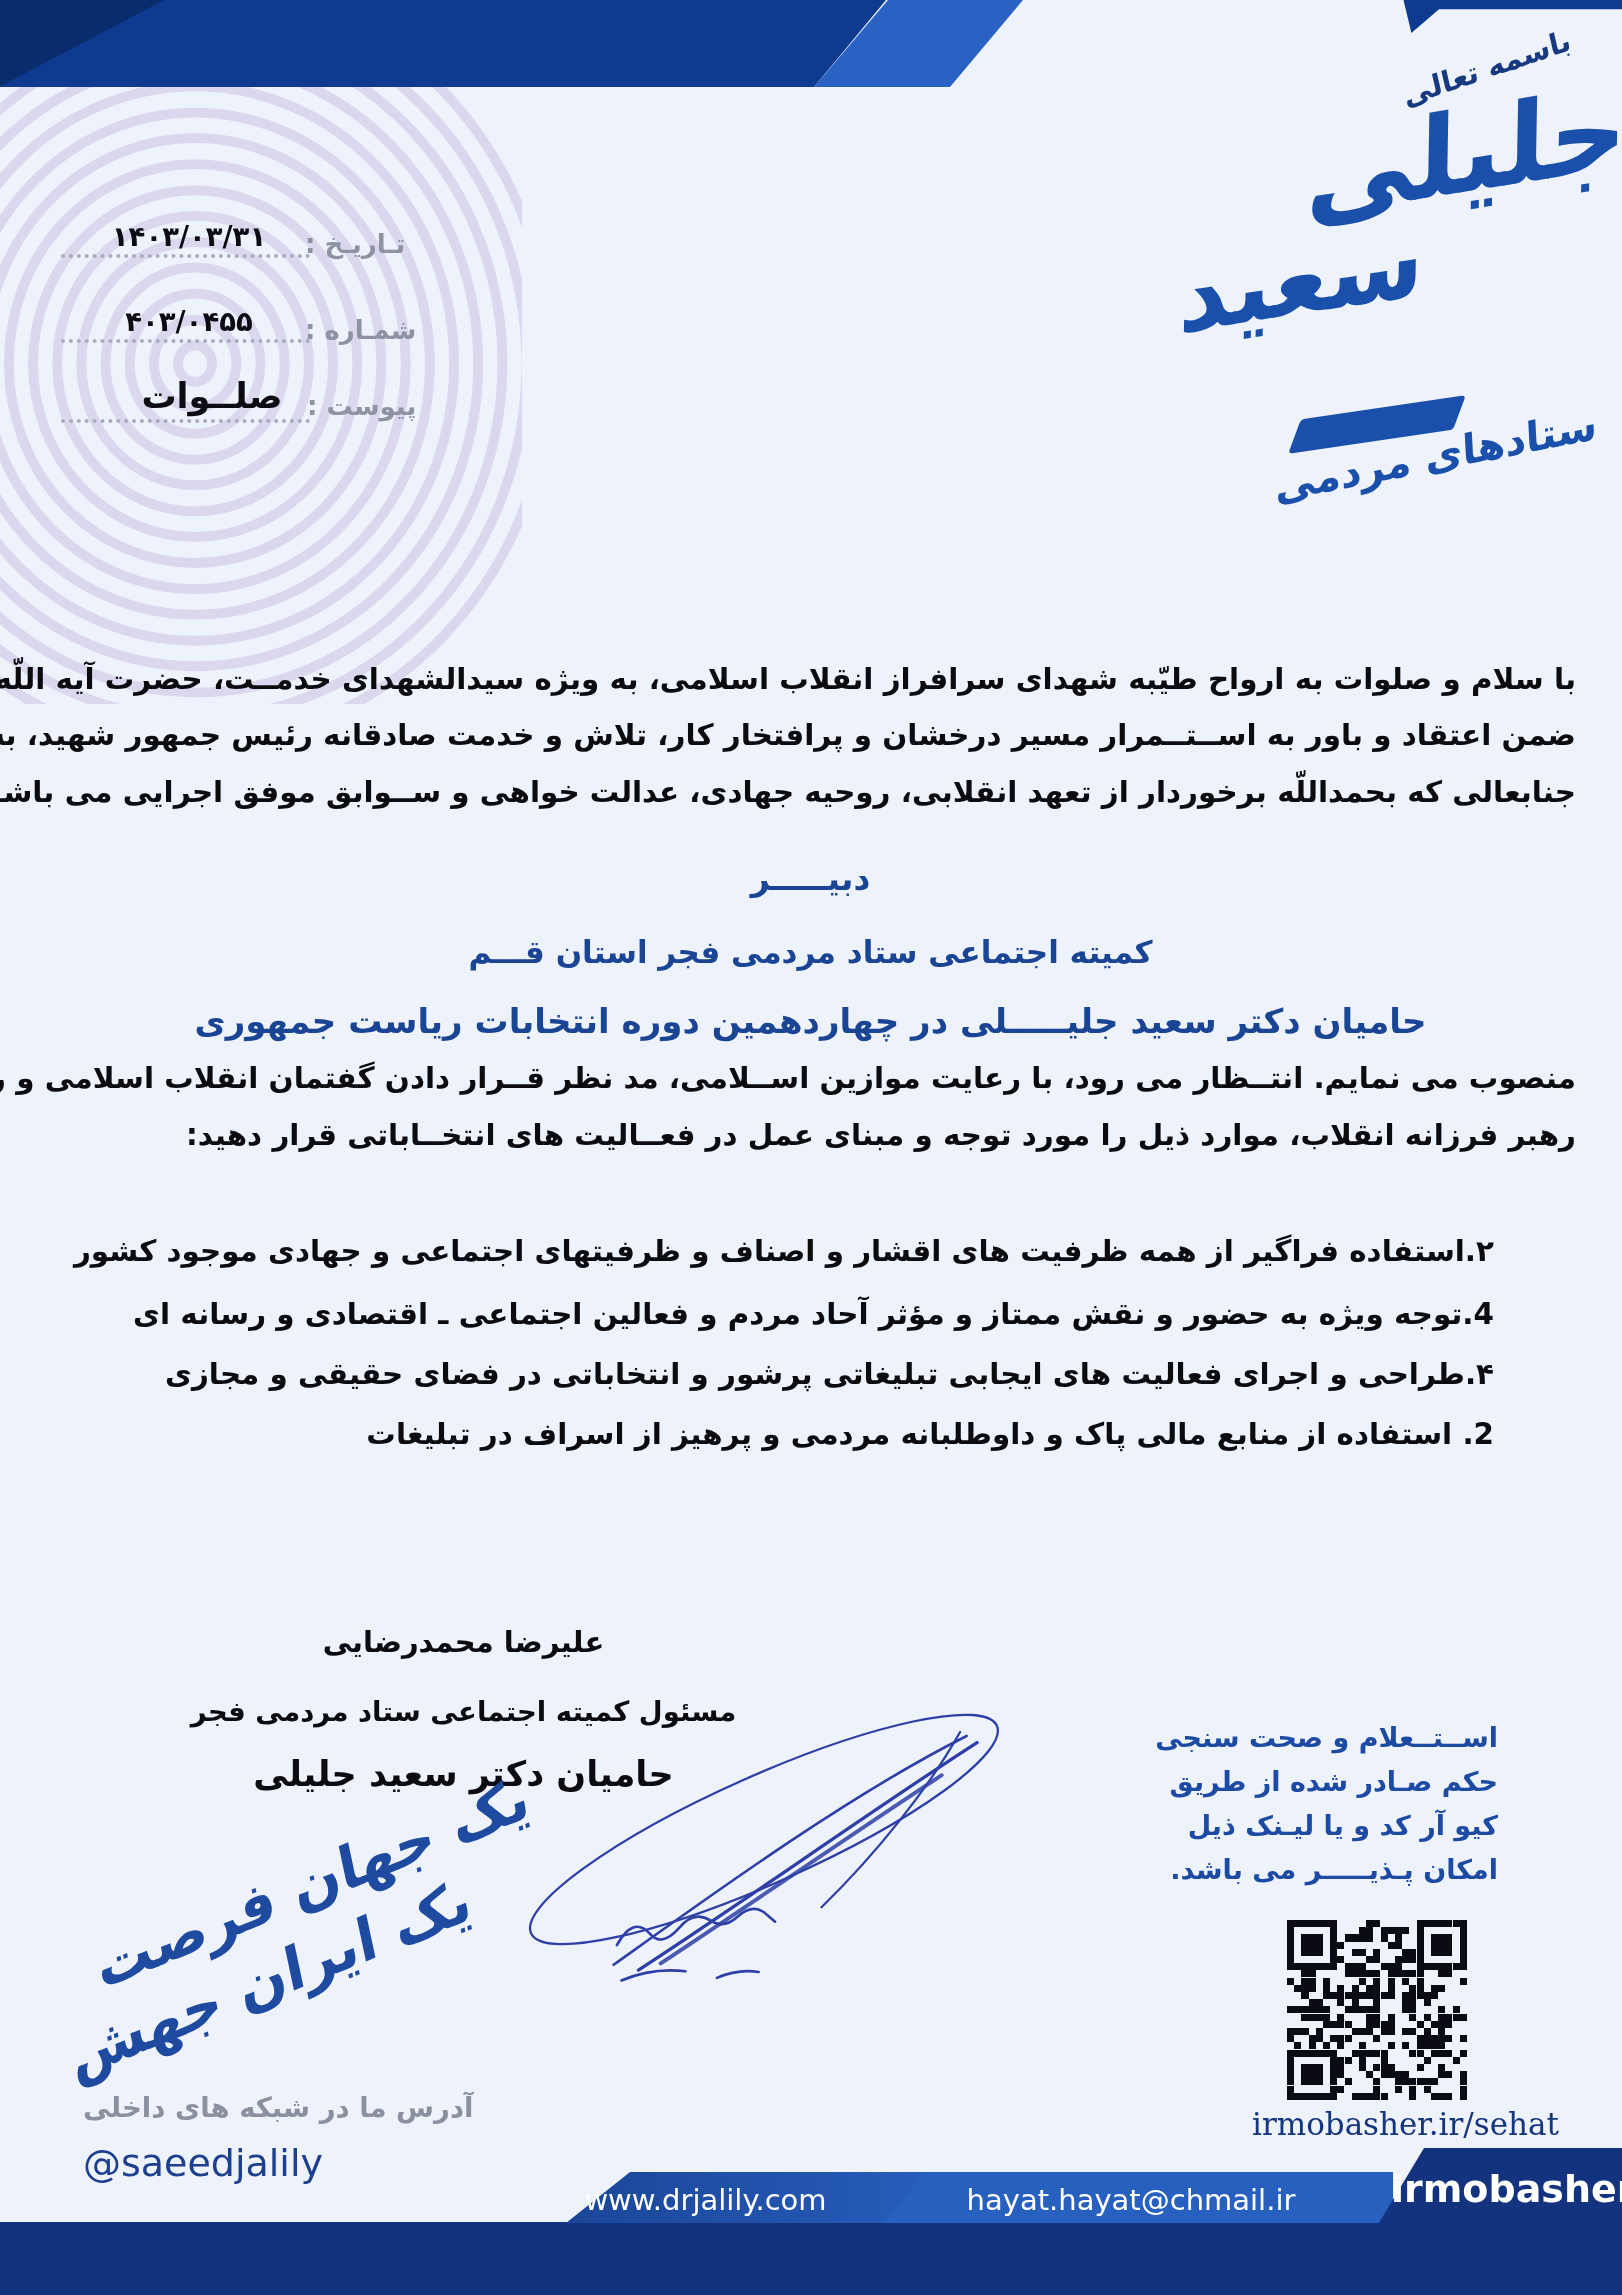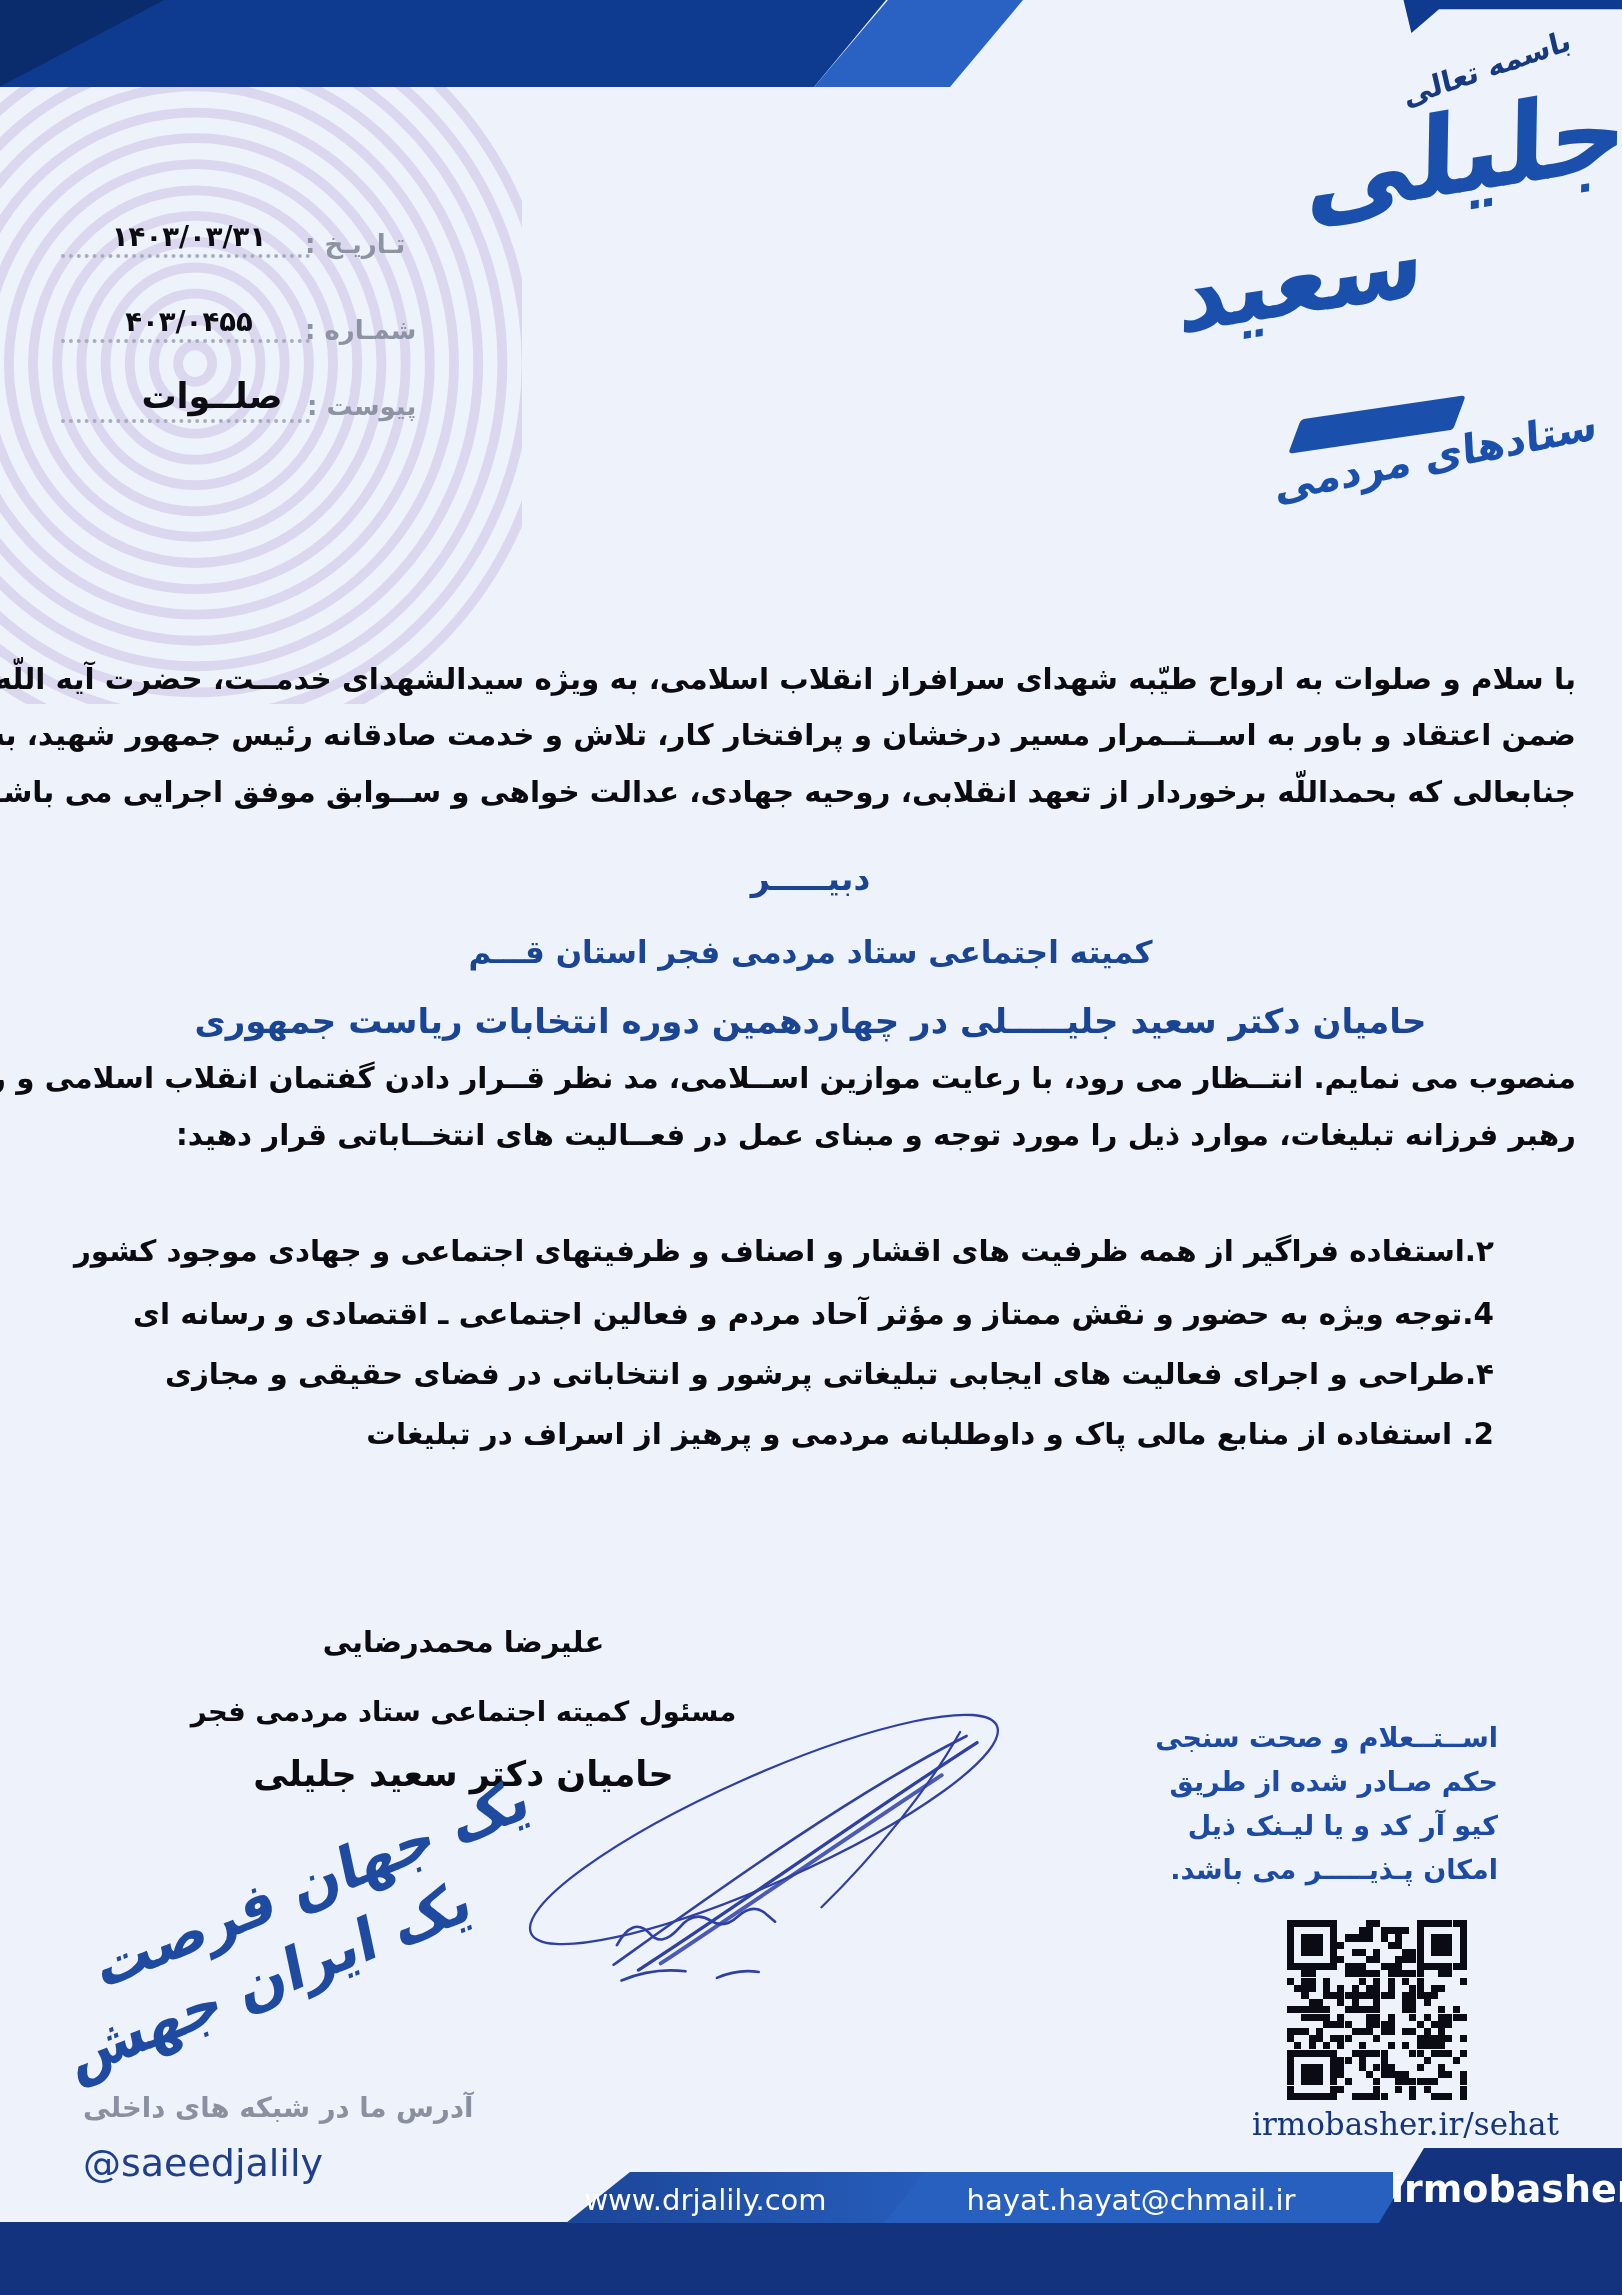--- a/index.html
+++ b/index.html
@@ -109,21 +109,21 @@
 
   <div class="abs par" style="right:46px;top:662px">با سلام و صلوات به ارواح طیّبه شهدای سرافراز انقلاب اسلامی، به ویژه سیدالشهدای خدمــت، حضرت آیه اللّه شهید رئیسی،</div>
   <div class="abs par" style="right:46px;top:718px">ضمن اعتقاد و باور به اســتــمرار مسیر درخشان و پرافتخار کار، تلاش و خدمت صادقانه رئیس جمهور شهید، به موجب این حکم،</div>
   <div class="abs par" style="right:46px;top:775px">جنابعالی که بحمداللّه برخوردار از تعهد انقلابی، روحیه جهادی، عدالت خواهی و ســوابق موفق اجرایی می باشــید، به عنــــوان :</div>
 
   <div class="abs blue-h center-line" style="top:859px;font-size:33px">دبیـــــر</div>
   <div class="abs blue-h center-line" style="top:934px;font-size:31px">کمیته اجتماعی ستاد مردمی فجر استان قـــم</div>
   <div class="abs blue-h center-line" style="top:1001px;font-size:34px">حامیان دکتر سعید جلیـــــلی در چهاردهمین دوره انتخابات ریاست جمهوری</div>
 
   <div class="abs par" style="right:46px;top:1061px">منصوب می نمایم. انتــظار می رود، با رعایت موازین اســلامی، مد نظر قــرار دادن گفتمان انقلاب اسلامی و رهنمودهای</div>
-  <div class="abs par" style="right:46px;top:1118px">رهبر فرزانه تبلیغات، موارد ذیل را مورد توجه و مبنای عمل در فعــالیت های انتخــاباتی قرار دهید:</div>
+  <div class="abs par" style="right:46px;top:1118px">رهبر فرزانه انقلاب، موارد ذیل را مورد توجه و مبنای عمل در فعــالیت های انتخــاباتی قرار دهید:</div>
 
   <div class="abs par" style="right:128px;top:1234px">۲.استفاده فراگیر از همه ظرفیت های اقشار و اصناف و ظرفیتهای اجتماعی و جهادی موجود کشور</div>
   <div class="abs par" style="right:128px;top:1297px">4.توجه ویژه به حضور و نقش ممتاز و مؤثر آحاد مردم و فعالین اجتماعی ـ اقتصادی و رسانه ای</div>
   <div class="abs par" style="right:128px;top:1357px">۴.طراحی و اجرای فعالیت های ایجابی تبلیغاتی پرشور و انتخاباتی در فضای حقیقی و مجازی</div>
   <div class="abs par" style="right:128px;top:1417px">2. استفاده از منابع مالی پاک و داوطلبانه مردمی و پرهیز از اسراف در تبلیغات</div>
 
 
   <div class="abs sig-text" style="top:1625px;font-size:29px">علیرضا محمدرضایی</div>
   <div class="abs sig-text" style="top:1695px;font-size:27.5px">مسئول کمیته اجتماعی ستاد مردمی فجر</div>
   <div class="abs sig-text" style="top:1754px;font-size:35px">حامیان دکتر سعید جلیلی</div>

